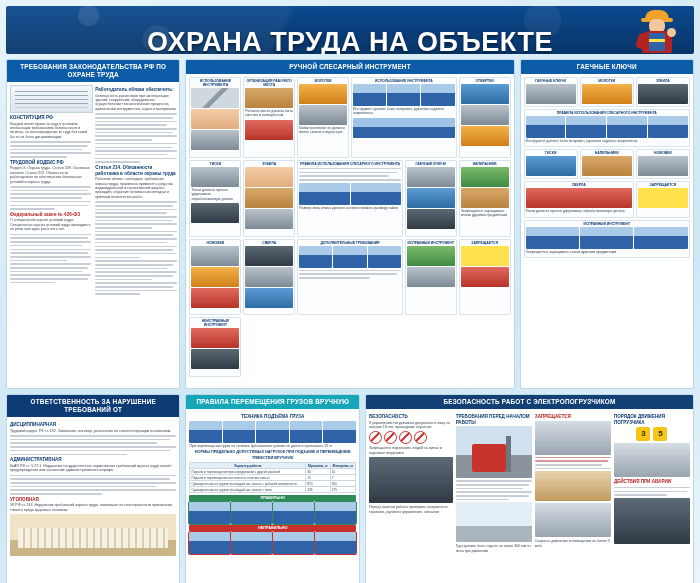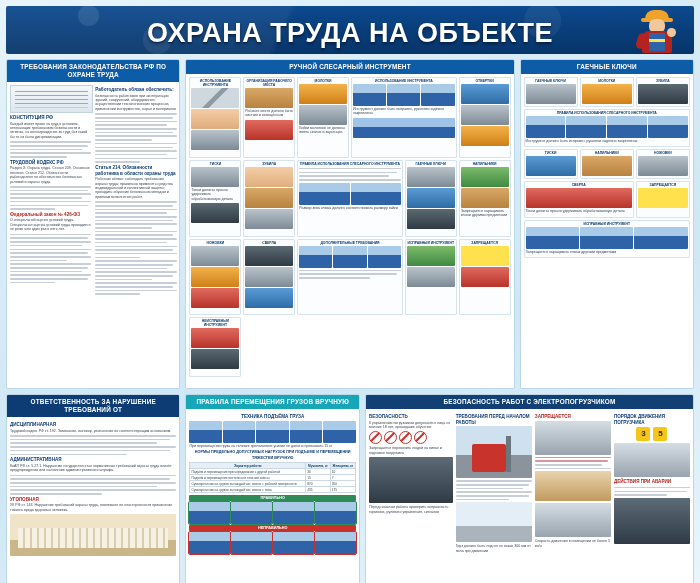--- a/index.html
+++ b/index.html
@@ -25,21 +25,21 @@
   .header .deco{
     position:absolute;top:0;left:0;width:100%;height:100%;
     background:
       radial-gradient(circle at 12% 20%, rgba(255,255,255,.10) 0 10px, transparent 11px),
       radial-gradient(circle at 22% 70%, rgba(255,255,255,.07) 0 14px, transparent 15px),
       radial-gradient(circle at 78% 30%, rgba(255,255,255,.06) 0 18px, transparent 19px),
       linear-gradient(115deg, rgba(255,255,255,.05) 0 40%, transparent 41%);
   }
   .header h1{
     position:absolute;left:0;right:0;top:6px;
-    margin:4px;text-align:center;
+    margin:13px;text-align:center;
     font-size:27px;line-height:34px;font-weight:bold;letter-spacing:.5px;
     color:#ffffff;
     text-shadow:0 1px 0 #05264d, 0 2px 3px rgba(0,0,0,.45);
   }
   .worker{
     position:absolute;right:14px;top:2px;width:44px;height:46px;
   }
   .worker .helmet{position:absolute;left:9px;top:2px;width:24px;height:11px;background:#f0a32a;border-radius:12px 12px 3px 3px;}
   .worker .helmet:after{content:"";position:absolute;left:-4px;top:8px;width:32px;height:4px;background:#f0a32a;border-radius:3px;}
   .worker .face{position:absolute;left:13px;top:11px;width:16px;height:14px;background:#f2c79b;border-radius:6px;}

